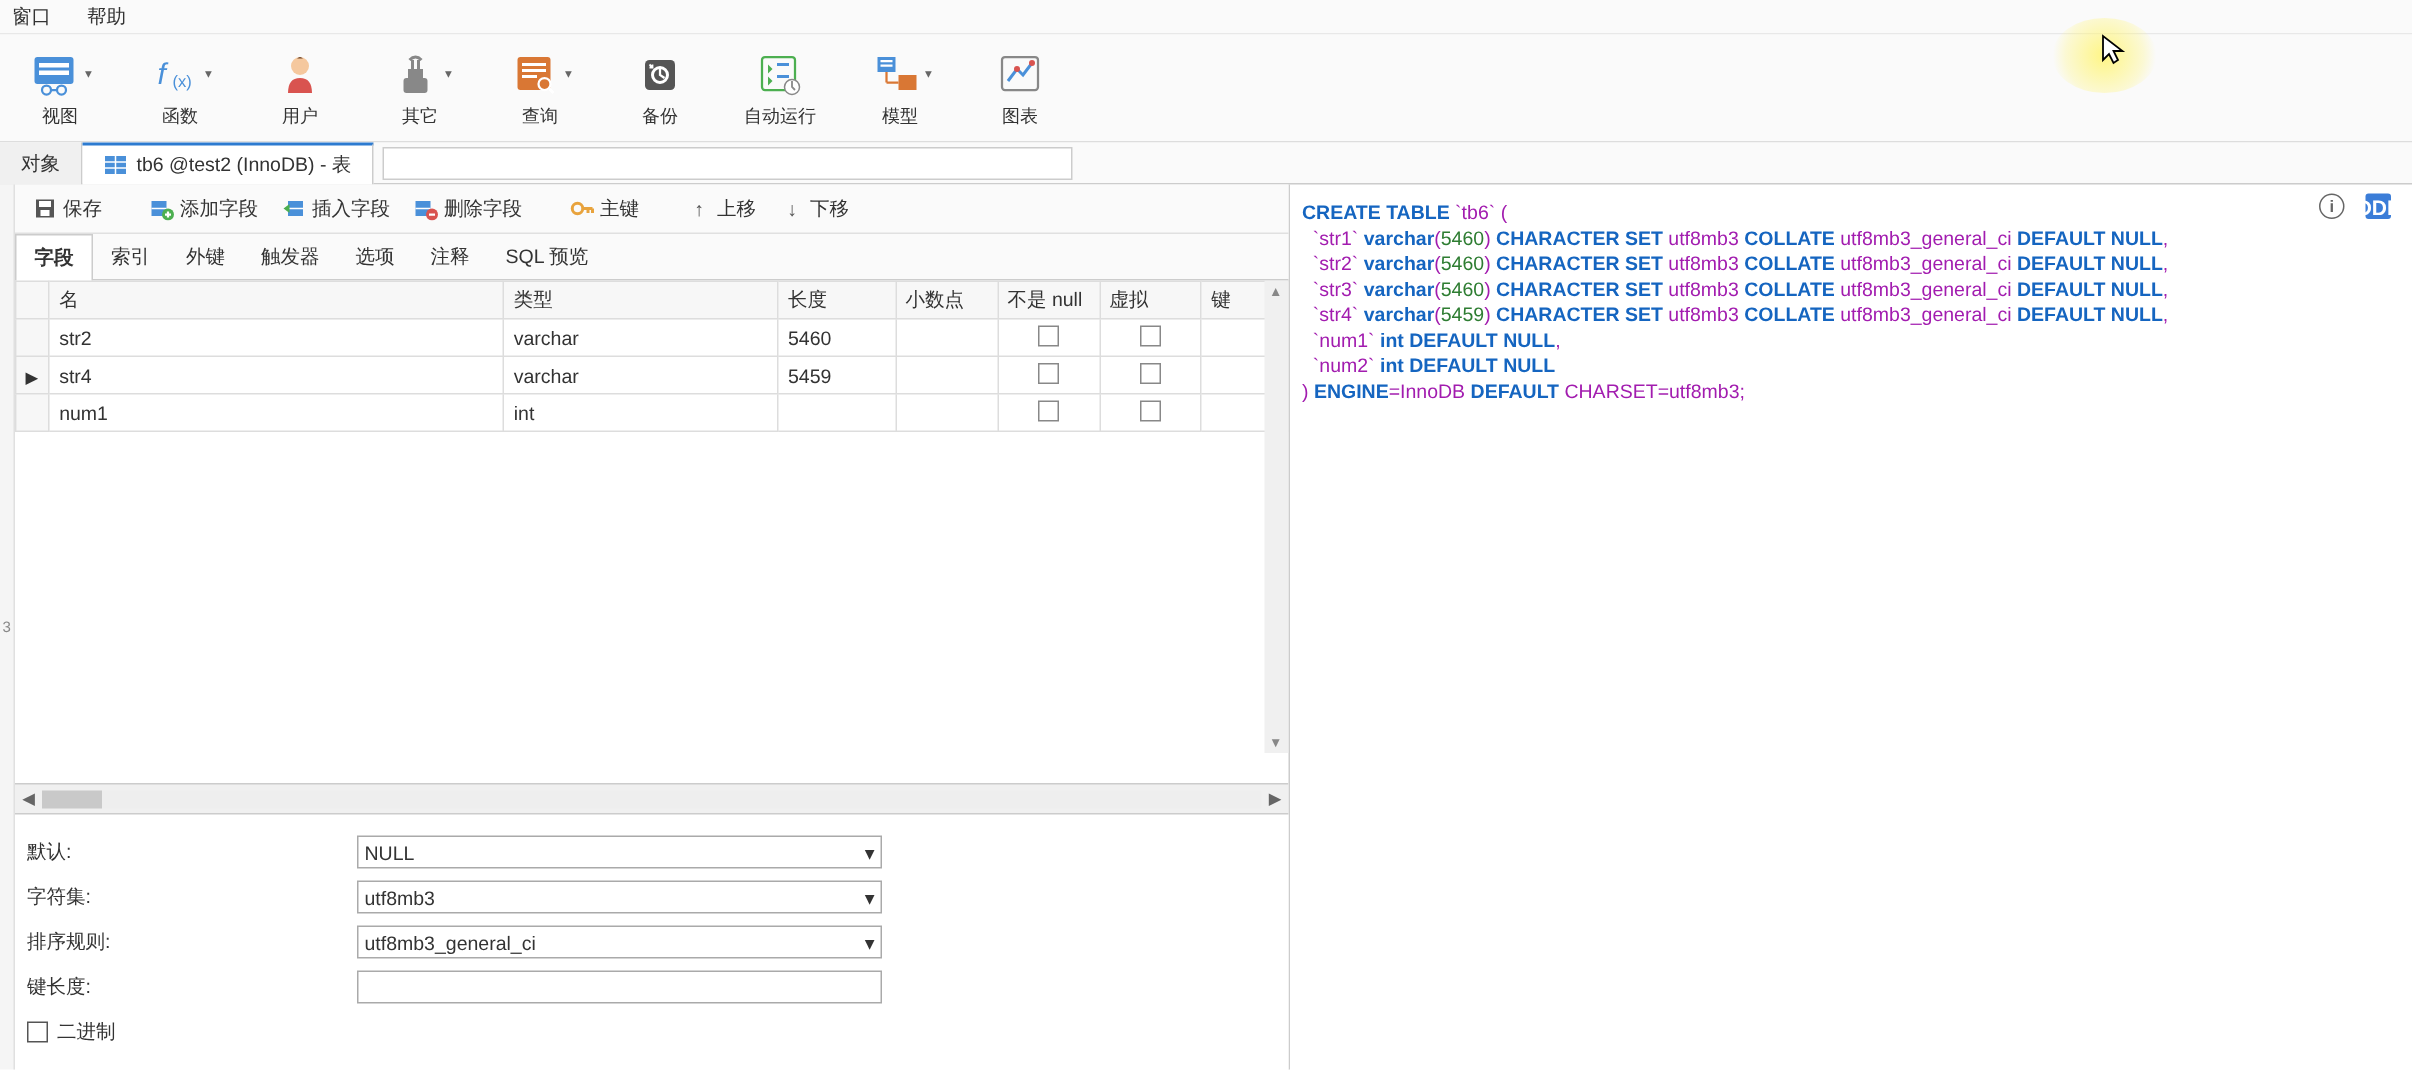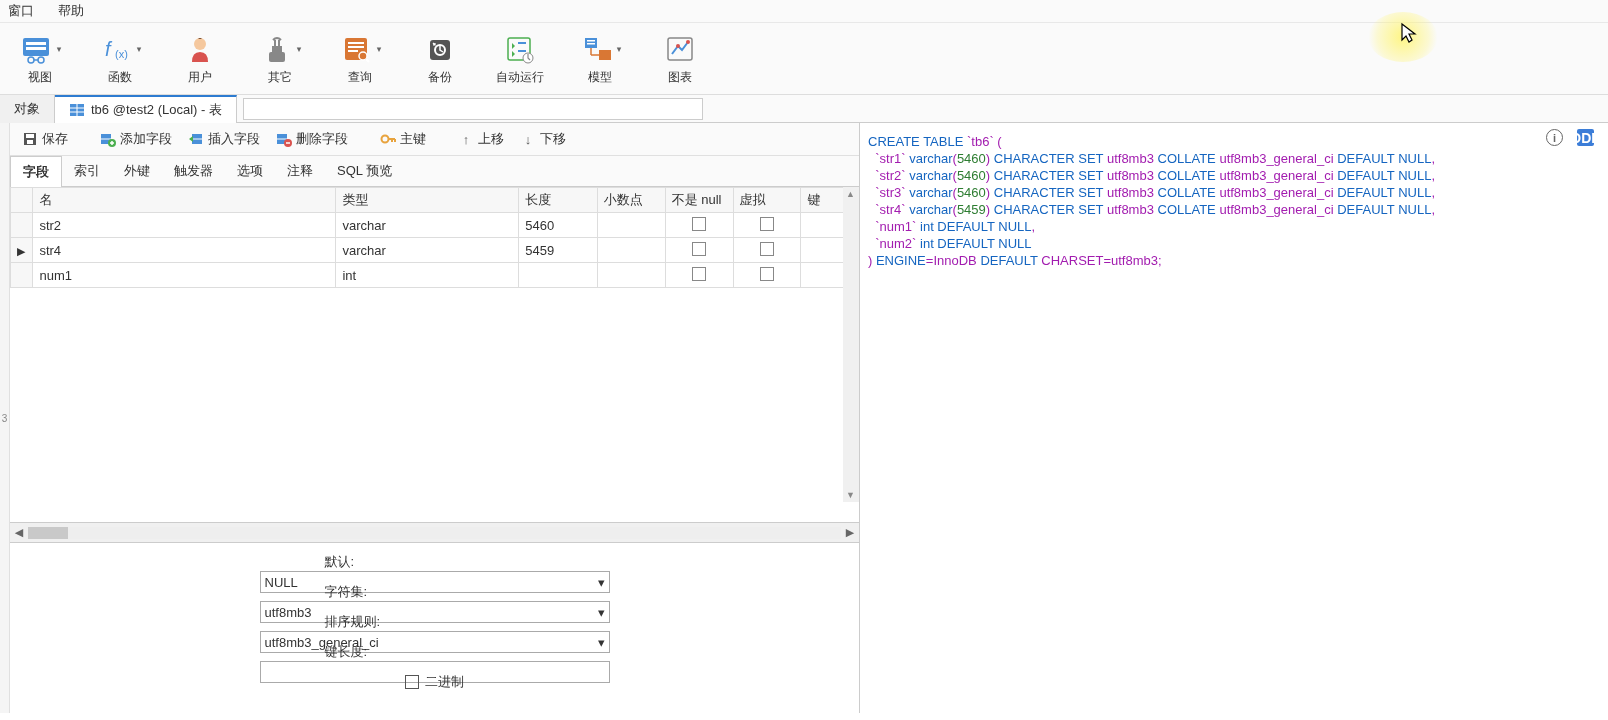--- a/index.html
+++ b/index.html
@@ -45,34 +45,34 @@
 .row-indicator { width: 20px; background: #f7f7f7; }
 .checkbox-cell { width: 14px; height: 14px; border: 1px solid #888; display: inline-block; }
 .row-arrow { color: #333; font-size: 11px; }
 
 .hscroll { display: flex; align-items: center; height: 20px; background: #f0f0f0; border-top: 1px solid #ccc; }
 .hscroll-btn { width: 18px; text-align: center; color: #666; font-size: 11px; }
 .hscroll-track { flex: 1; height: 12px; background: #eee; position: relative; }
 .hscroll-thumb { position: absolute; left: 0; width: 40px; height: 12px; background: #c9c9c9; }
 
 .props { border-top: 1px solid #ccc; padding: 10px 8px; background: #fff; }
-.prop-row { display: flex; align-items: center; height: 30px; flex-direction: column; }
+.prop-row { display: flex; align-items: center; height: 30px; }
 .prop-label { width: 220px; font-size: 13px; }
 .prop-field { width: 350px; }
 .prop-select { width: 100%; border: 1px solid #aaa; height: 22px; display: flex; align-items: center; justify-content: space-between; padding: 0 4px; font-size: 13px; background: #fff; }
 .prop-input { width: 100%; border: 1px solid #aaa; height: 22px; padding: 0 4px; }
 .chk-row { display: flex; align-items: center; gap: 6px; }
 .chk-box { width: 14px; height: 14px; border: 1px solid #555; }
 
 .right .info-icons { position: absolute; top: 6px; right: 14px; display: flex; gap: 14px; color: #666; }
 .info-circle { width: 17px; height: 17px; border: 1.5px solid #666; border-radius: 50%; display: inline-flex; align-items: center; justify-content: center; font-size: 11px; font-weight: bold; font-style: normal;}
 .ddl-badge { width: 17px; height: 17px; background: #3b7dd8; color: #fff; font-size: 14px; font-weight: bold; display: inline-flex; align-items: center; justify-content: center; border-radius: 2px; }
 
 .sql { white-space: pre; line-height: 17px; }
-.kw { color: #1565c0; font-weight: normal; }
+.kw { color: #1565c0; font-weight: bold; }
 .num { color: #2e7d32; }
 .plain { color: #a21caf; }
 
 .cursor-spot { position: absolute; top: 12px; right: 170px; width: 70px; height: 50px; background: radial-gradient(circle, rgba(255,245,120,0.9) 0%, rgba(255,245,120,0.3) 60%, rgba(255,245,120,0) 80%); border-radius: 50%; }
 .cursor-arrow { position: absolute; top: 22px; right: 190px; font-size: 20px; color: #000; }
 
 .vscroll { position: absolute; right: 0; top: 0; bottom: 20px; width: 16px; background: #f0f0f0; }
 .vscroll::before { content: "▲"; position: absolute; top: 2px; left: 3px; font-size: 9px; color: #888; }
 .vscroll::after { content: "▼"; position: absolute; bottom: 2px; left: 3px; font-size: 9px; color: #888; }
 .grid-body { position: relative; flex: 1; overflow: hidden; }
@@ -226,21 +226,21 @@
     </div>
   <div class="tab active">
     <span class="tab-icon">
         <svg width="16" height="16">
           <rect x="1" y="2" width="14" height="12" fill="#4a90d9"></rect>
           <line x1="1" y1="6" x2="15" y2="6" stroke="#fff"></line>
           <line x1="1" y1="10" x2="15" y2="10" stroke="#fff"></line>
           <line x1="8" y1="2" x2="8" y2="14" stroke="#fff"></line>
         </svg>
       </span>
-    <span>tb6 @test2 (Local) - 表</span>
+    <span>tb6 @test2 (InnoDB) - 表</span>
   </div>
   <div class="tabbar-input">
     <input type="text" style="">
   </div>
 </div>
 
 <div class="main">
   <div class="left-gutter">
       <span style="font-size:10px;color:#888;">3</span>
     </div>

